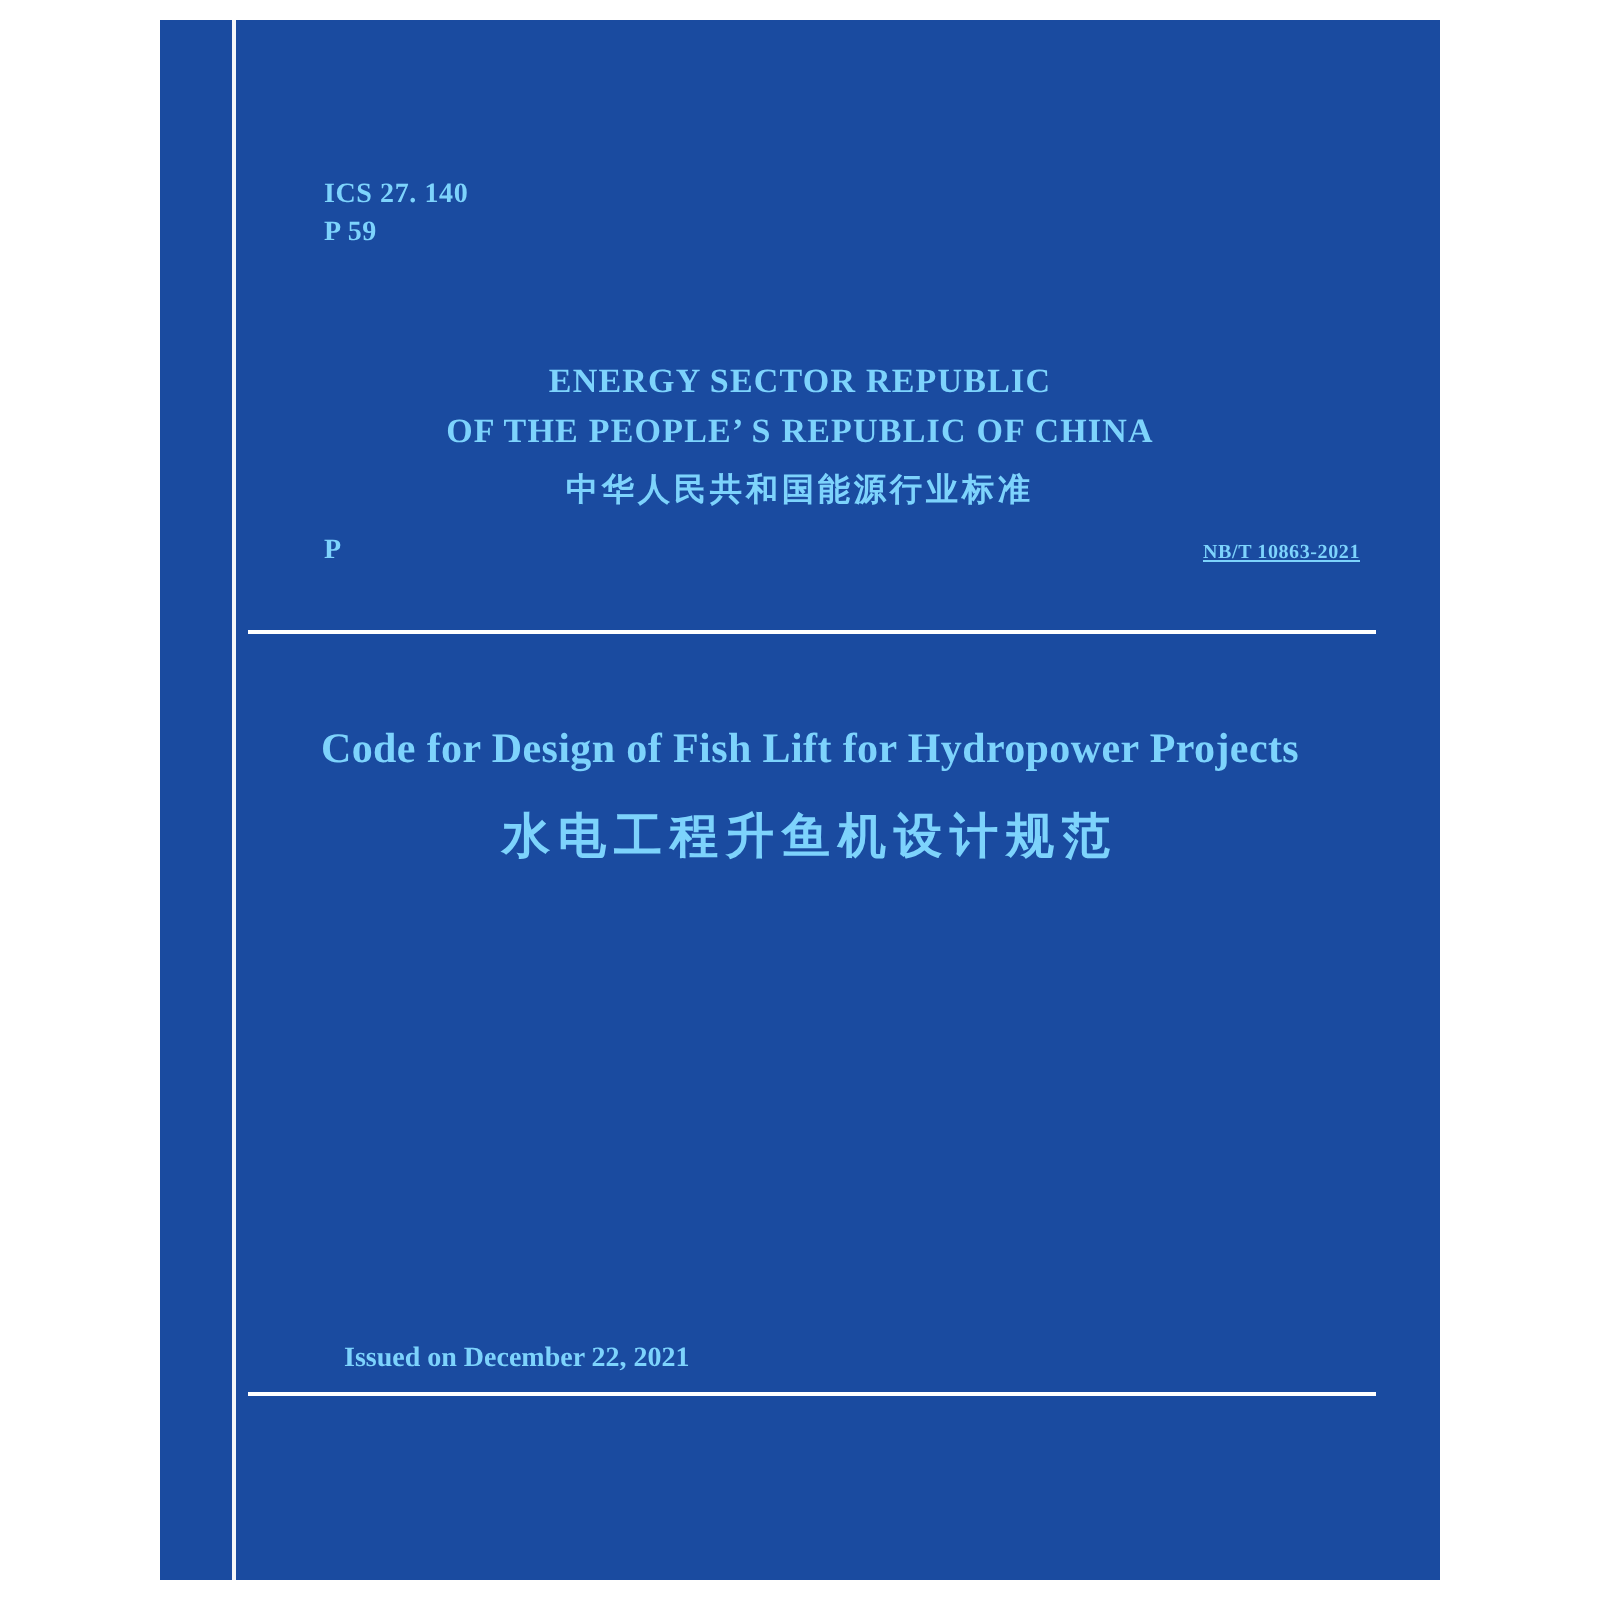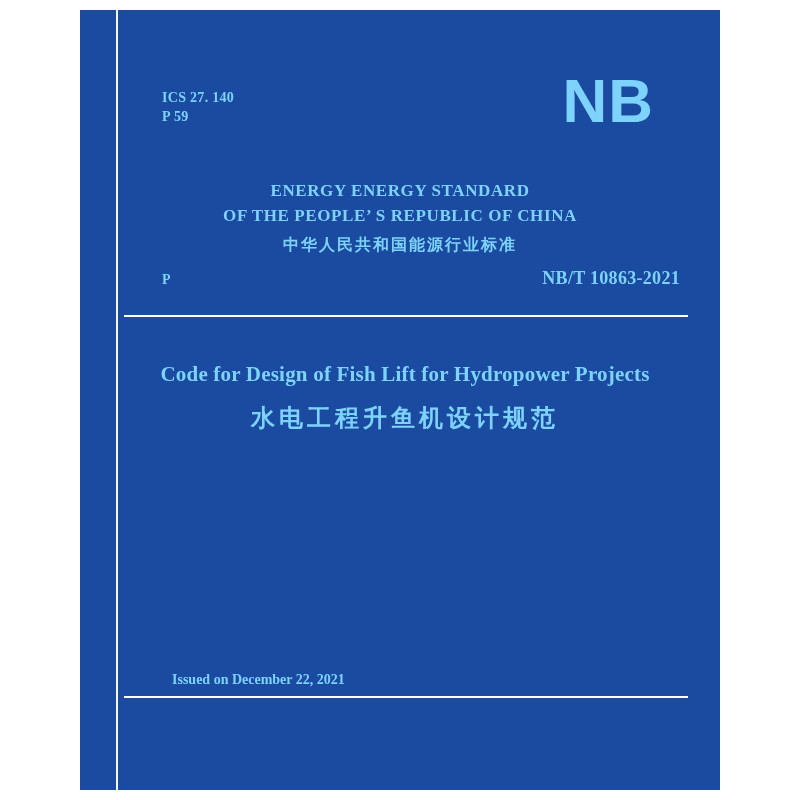--- a/index.html
+++ b/index.html
@@ -79,22 +79,23 @@
     left: 82px;
     right: 40px;
     top: 258px;
     display: flex;
     justify-content: space-between;
     align-items: baseline;
     font-weight: bold;
     font-size: 14px;
   }
   .code-row .right {
-    font-size: 18px;
+    font-size: 10px;
     letter-spacing: 0.3px;
+    text-decoration: underline;
   }
   .rule-top {
     position: absolute;
     left: 44px;
     right: 32px;
     top: 305px;
     height: 2px;
     background: #ffffff;
   }
   .doc-title-en {
@@ -156,24 +157,23 @@
 <div class="page">
   <div class="cover">
 
     <div class="spine"></div>
 
     <div class="ics-block">
       <div>ICS 27. 140</div>
       <div>P 59</div>
     </div>
 
-    <div class="nb-logo">NB</div>
 
     <div class="title-block">
-      <div class="std-en1">ENERGY ENERGY STANDARD</div>
+      <div class="std-en1">ENERGY SECTOR REPUBLIC</div>
       <div class="std-en2">OF THE PEOPLE’ S REPUBLIC OF CHINA</div>
       <div class="std-cn">中华人民共和国能源行业标准</div>
     </div>
 
     <div class="code-row">
       <div class="left">P</div>
       <div class="right">NB/T 10863-2021</div>
     </div>
 
     <div class="rule-top"></div>

